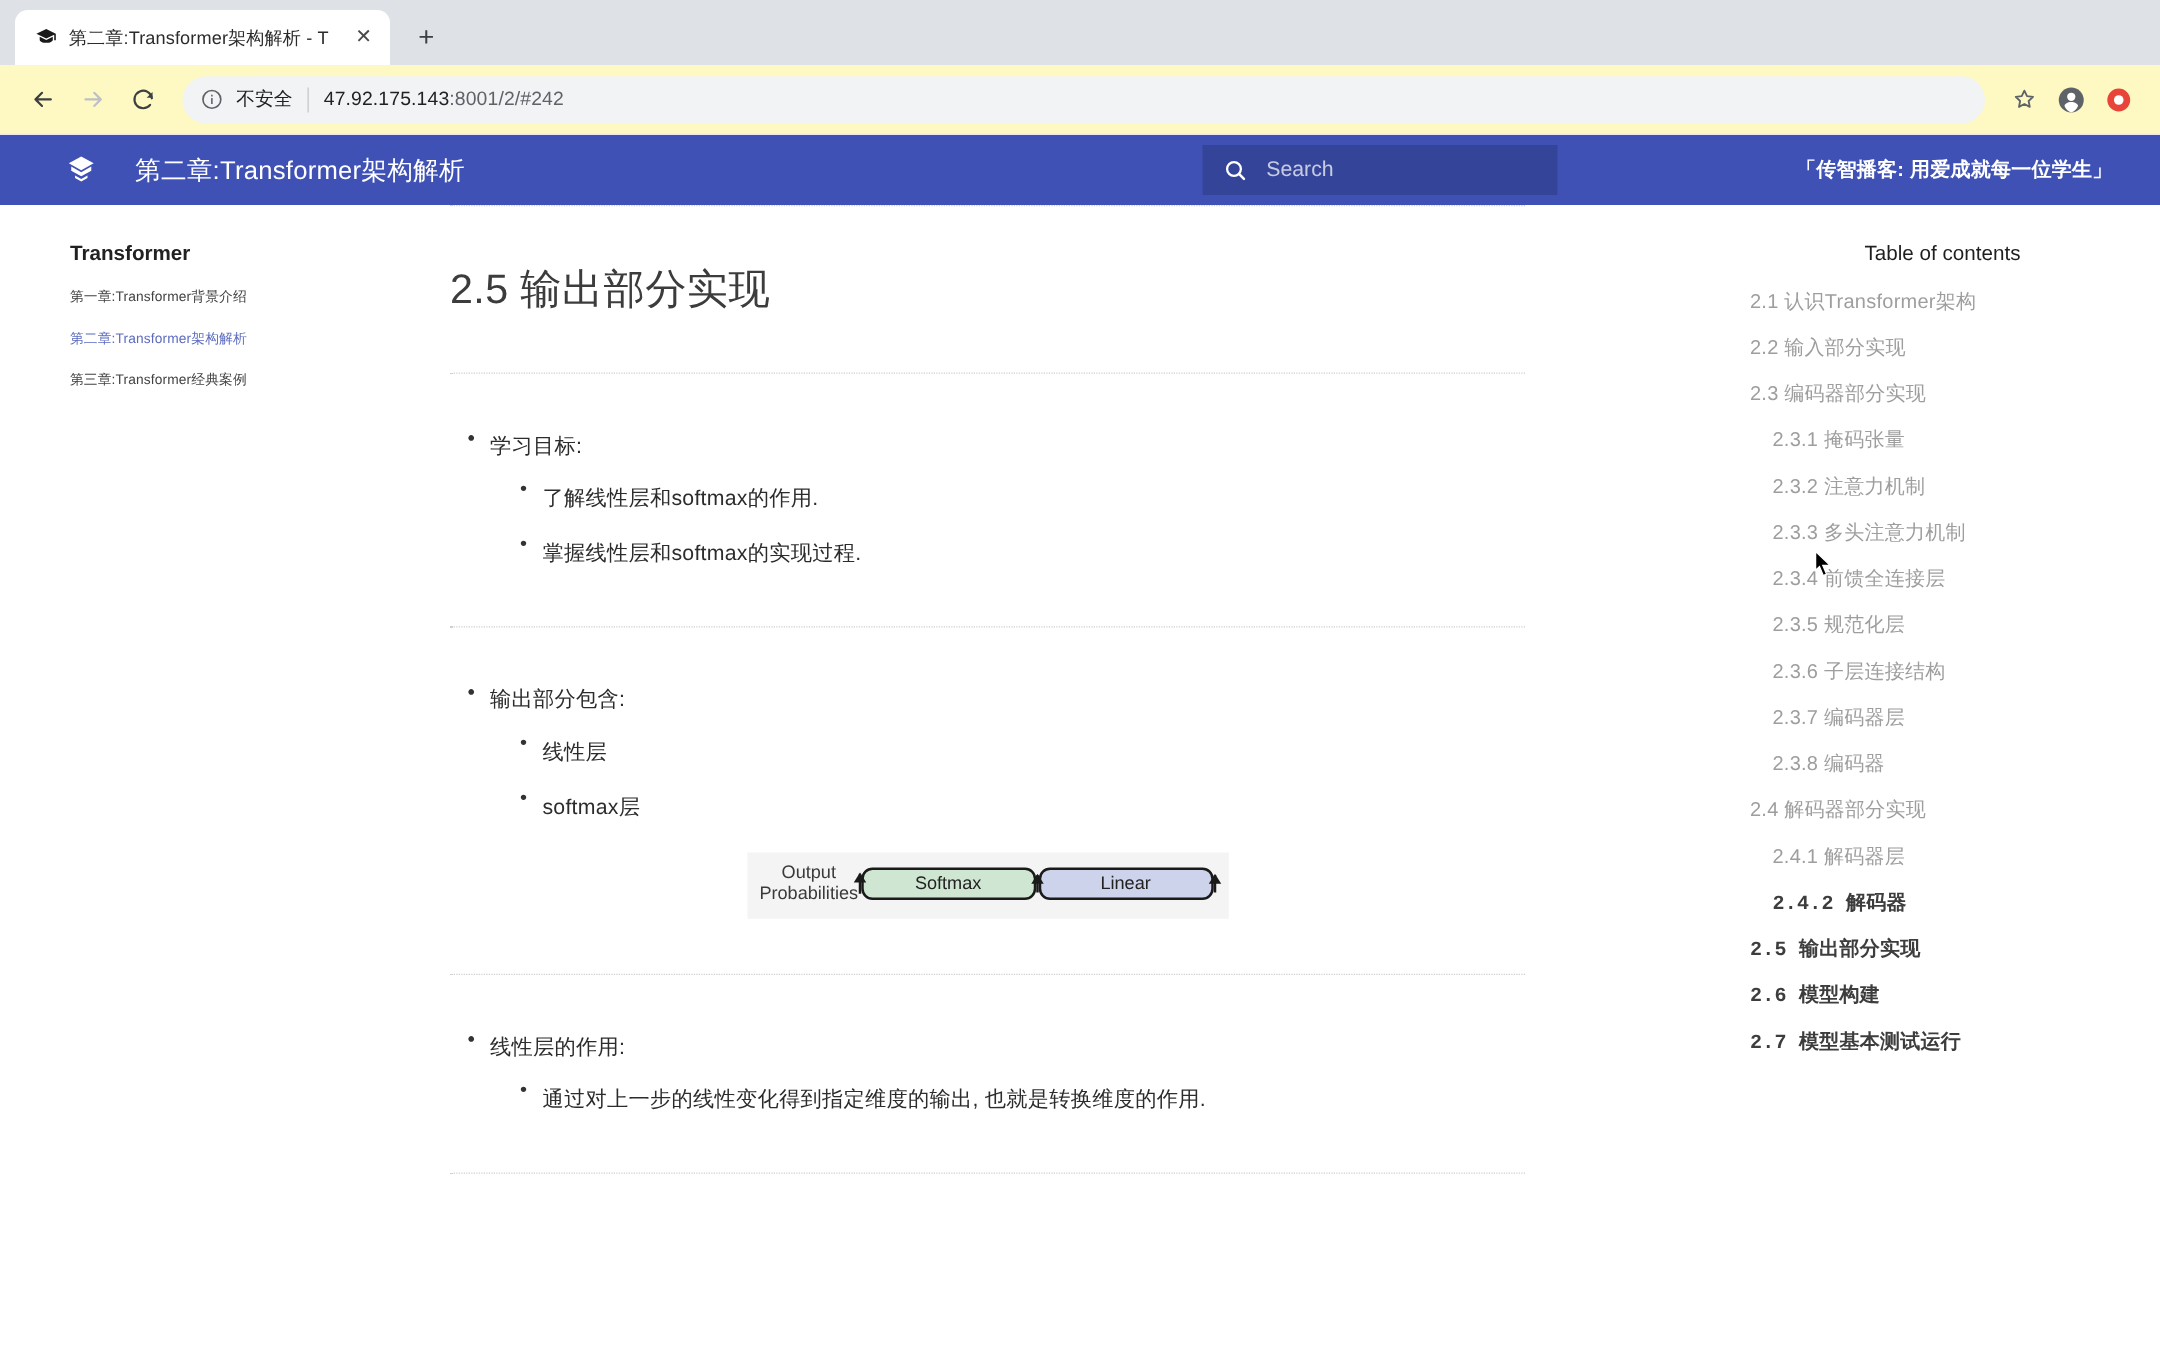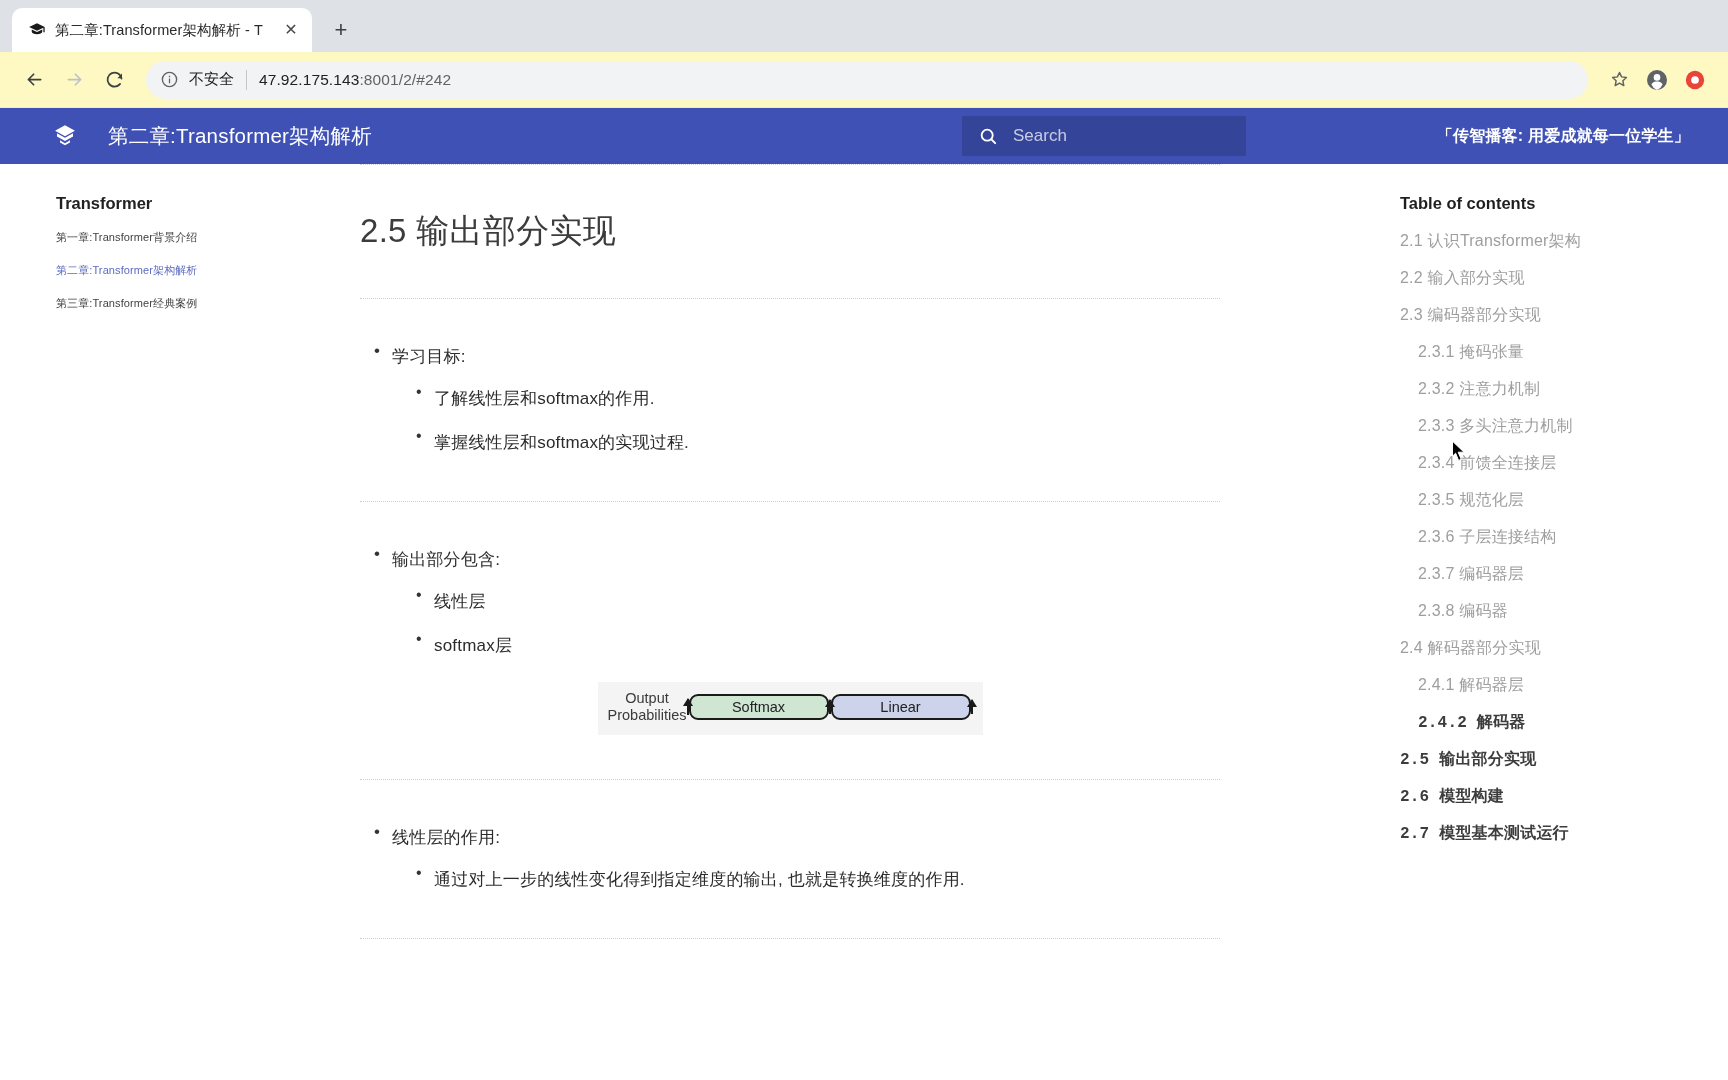--- a/index.html
+++ b/index.html
@@ -158,21 +158,21 @@
     border: 2px solid #1a1a1a; border-radius: 9px;
     font-size: 14.5px; color: #222;
     padding: 2px 0; width: 140px; text-align: center;
     line-height: 1.25;
   }
   .fig-box.softmax { background: #cfe7d2; }
   .fig-box.linear { background: #ccd3ea; }
 
   
   .toc { width: 340px; flex: 0 0 340px; padding: 30px 20px 0 12px; }
-  .toc-title { font-size: 16.5px; font-weight: bold; color: #1f1f1f; margin-bottom: 18px; }
+  .toc-title { font-size: 16.5px; font-weight: normal; color: #1f1f1f; margin-bottom: 18px; text-align: center; }
   .toc-item { font-size: 16px; color: #9e9e9e; margin-bottom: 16px; white-space: nowrap; letter-spacing: .2px; }
   .toc-item.lvl3 { padding-left: 18px; }
   .toc-item.dark { color: #3d3d3d; font-weight: bold; font-family: Liberation Mono, monospace; }
 
   
   .cursor { position: absolute; left: 1091px; top: 276px; width: 16px; height: 22px; pointer-events: none; }
 </style>
 </head>
 <body>
 

